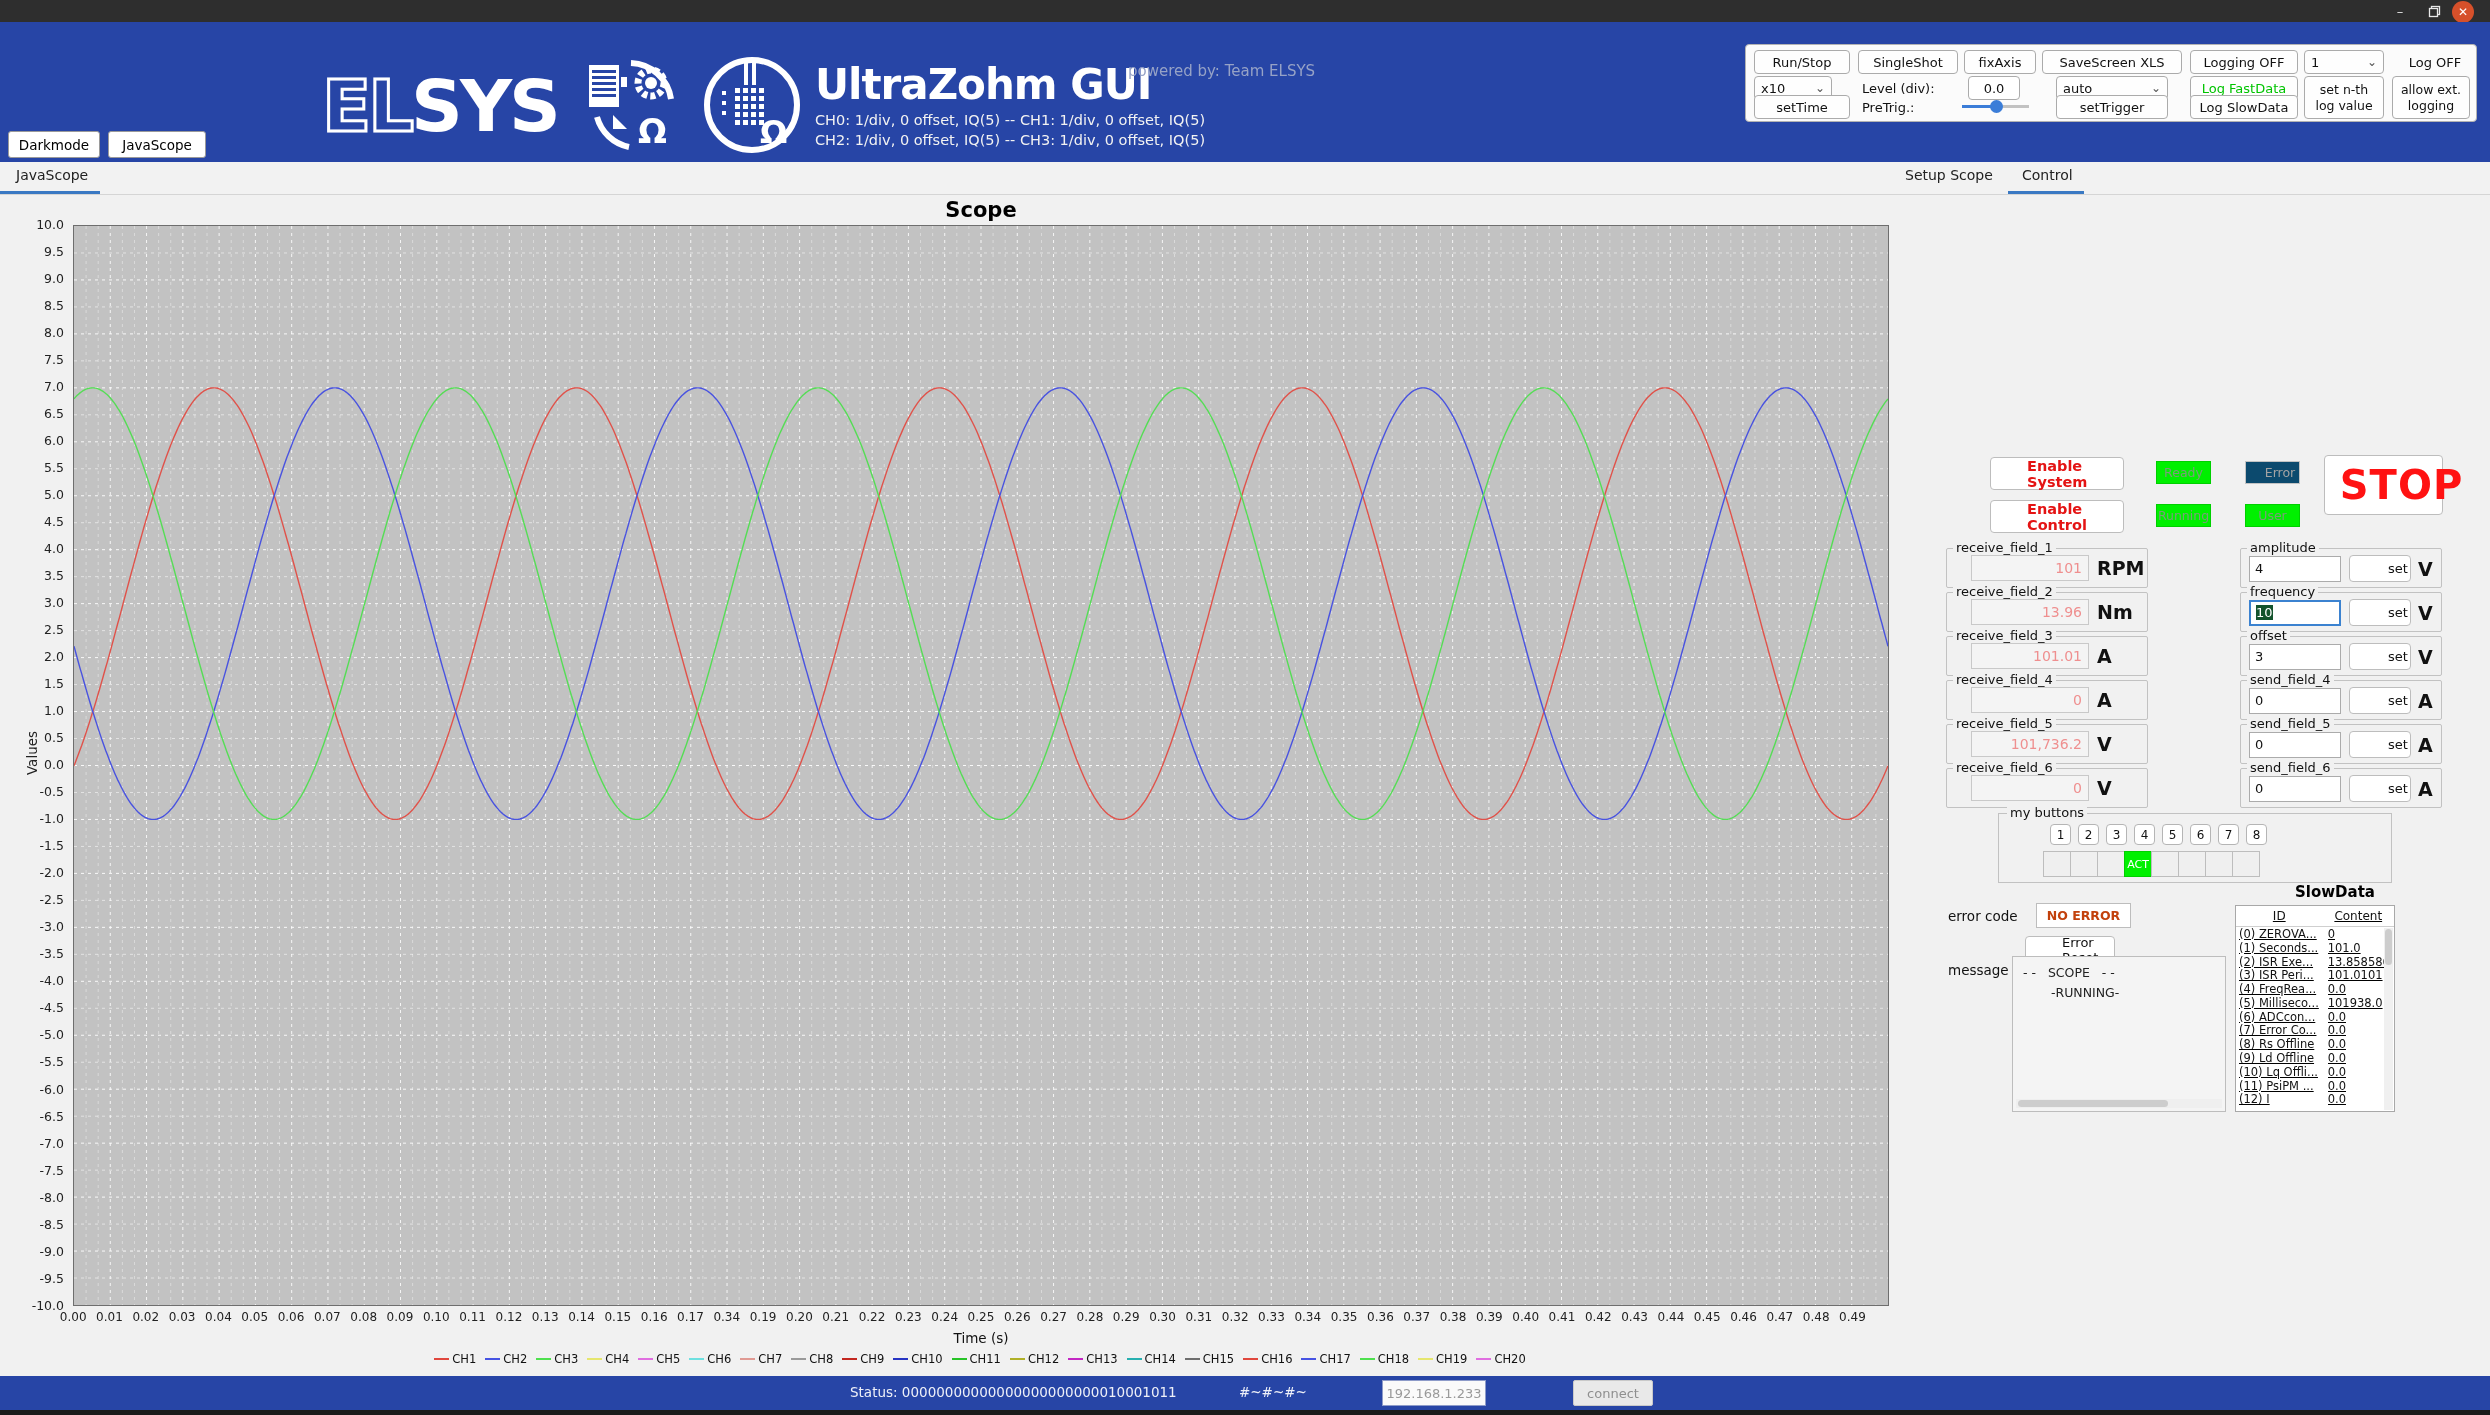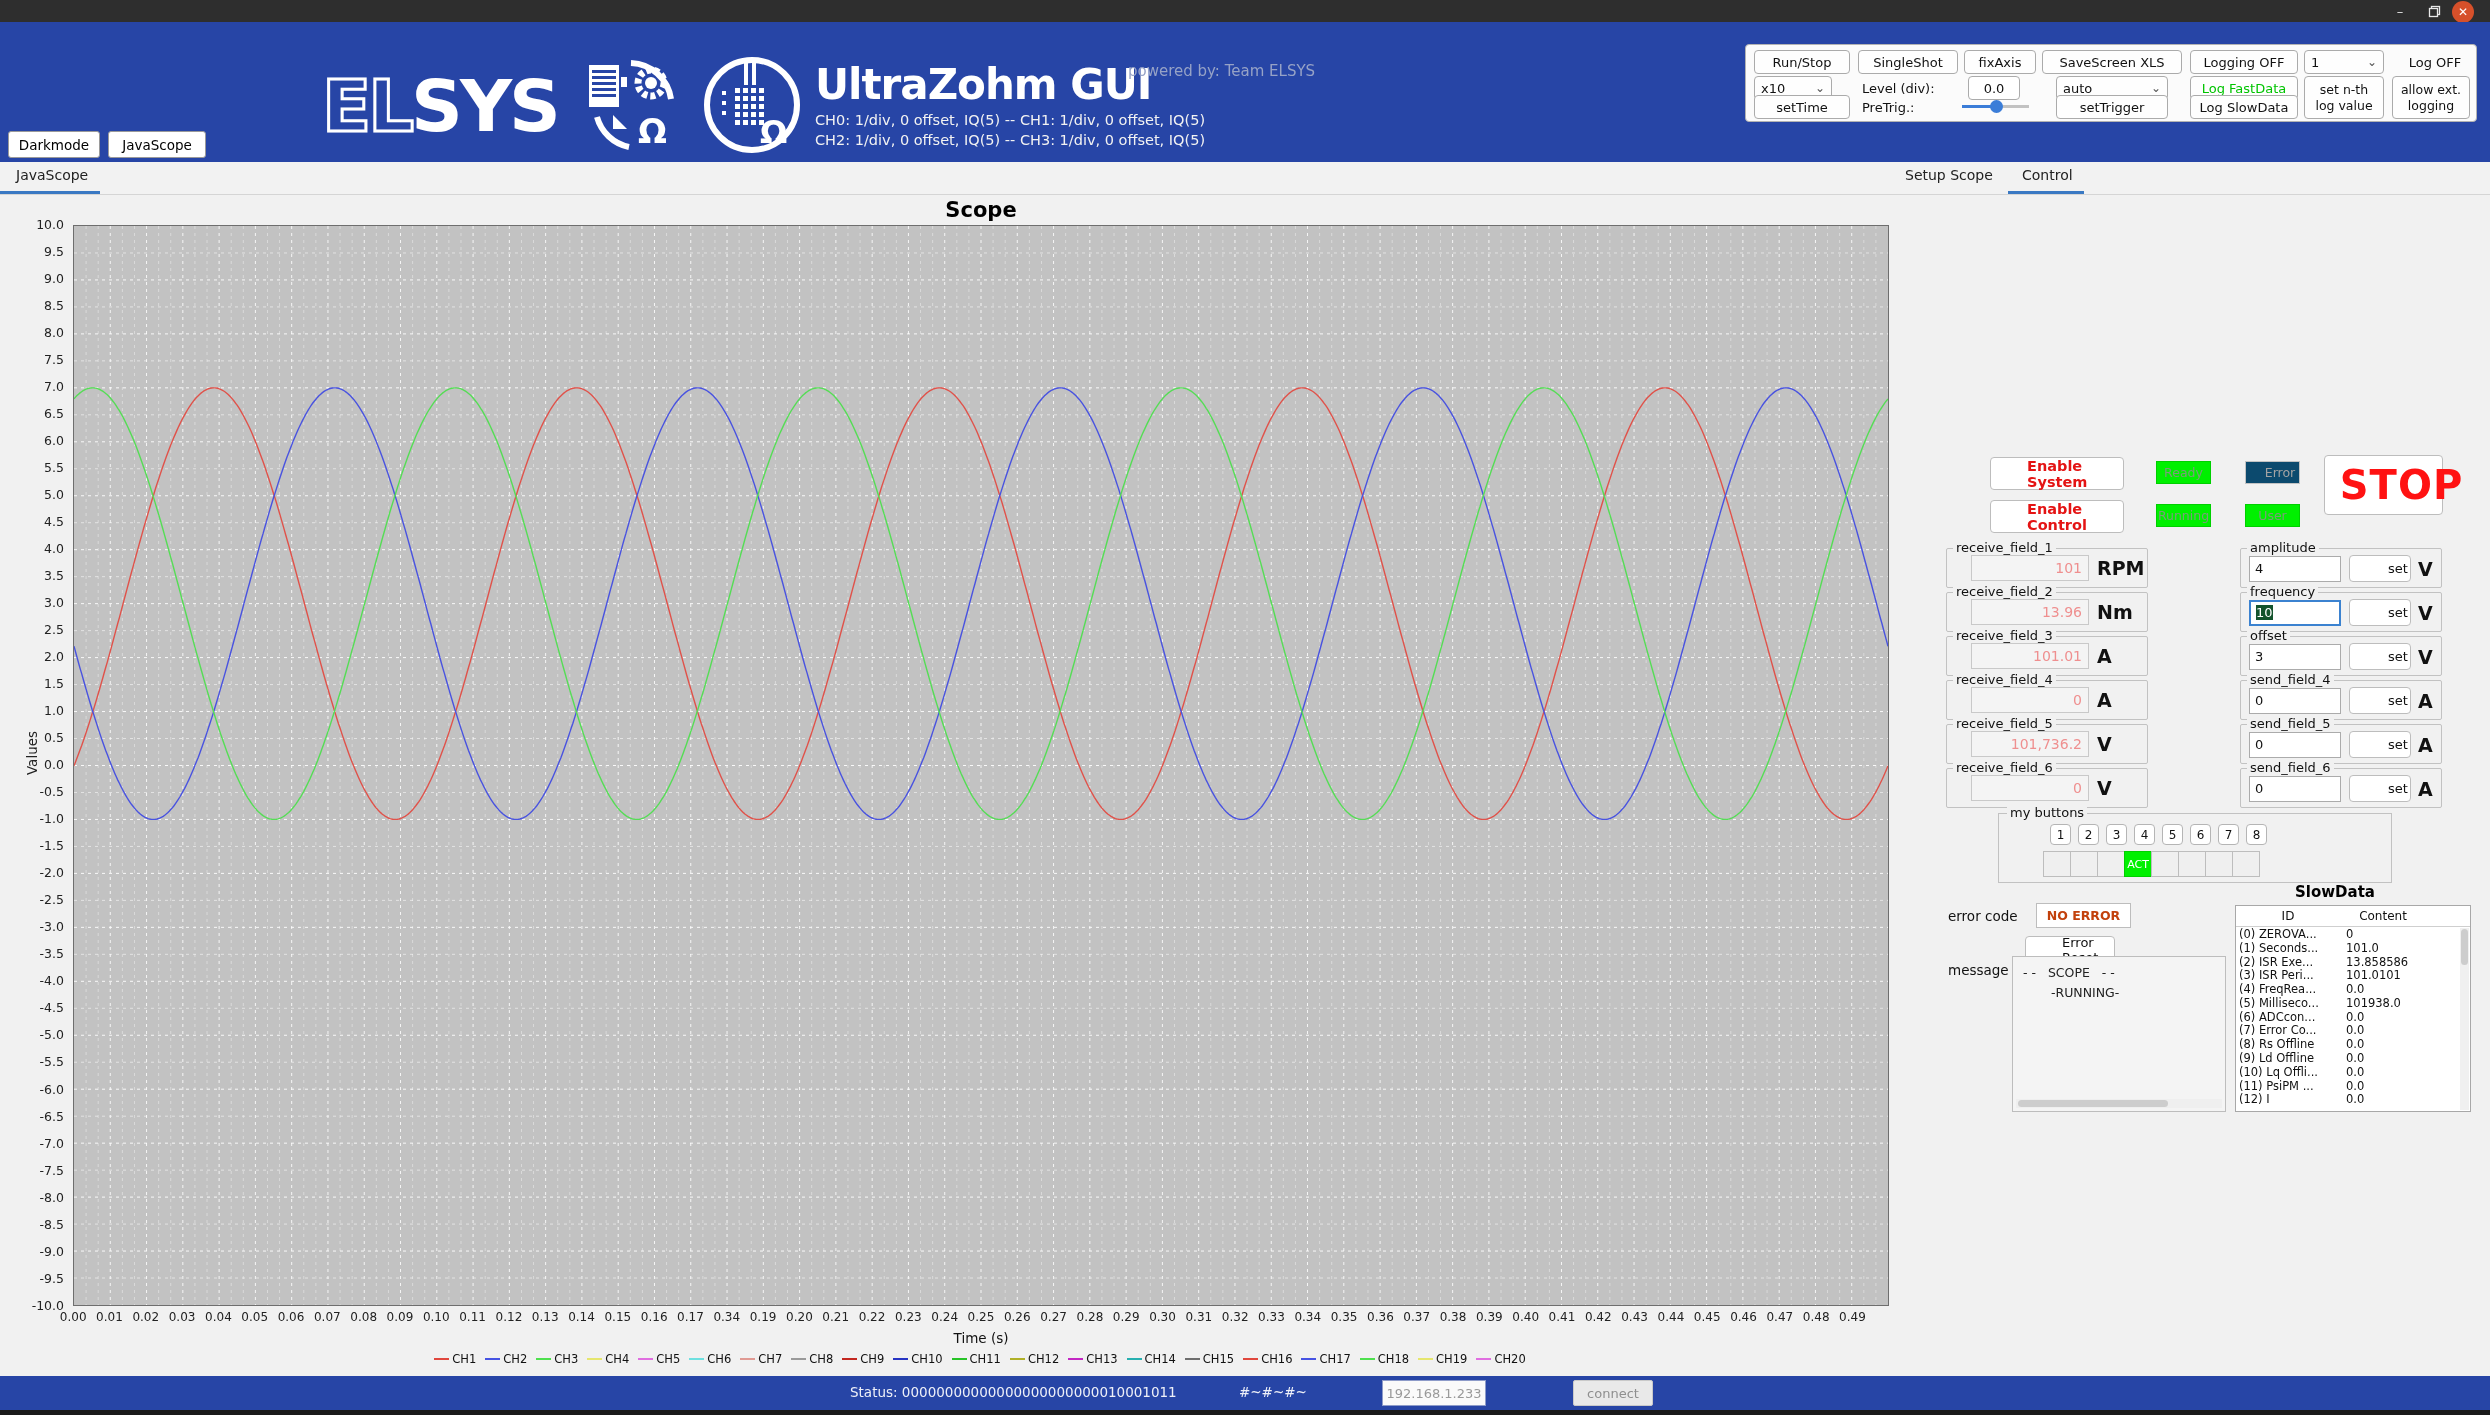--- a/index.html
+++ b/index.html
@@ -92,21 +92,21 @@
   #no-error-box { position:absolute; left:2036px; top:903px; width:95px; height:25px; background:#fff; border:1px solid #bdbdbd; display:flex; align-items:center; justify-content:center; font-size:12.5px; font-weight:bold; color:#c2410c; }
   #error-reset { position:absolute; left:2025px; top:936px; width:90px; height:27px; font-size:13px; color:#111; }
   #message-label { position:absolute; left:1948px; top:962px; font-size:13.5px; color:#111; }
   #message-box { position:absolute; left:2012px; top:956px; width:214px; height:156px; background:#f4f4f4; border:1px solid #bdbdbd; padding:6px 0 0 10px; }
   .msg-line { font-size:12.5px; color:#222; white-space:pre; line-height:1.6; }
   .msg-line:nth-child(2) { padding-left:28px; }
   #msg-hscroll { position:absolute; left:3px; bottom:3px; width:206px; height:9px; background:#efefef; }
   #msg-hscroll .thumb { position:absolute; left:2px; top:1px; width:150px; height:7px; background:#cdcdcd; border-radius:4px; }
 
   #slowdata-title { position:absolute; left:2235px; top:883px; width:200px; text-align:center; font-size:15px; font-weight:bold; color:#000; }
-  #slowdata-table { position:absolute; left:2235px; top:905px; width:236px; height:207px; background:#fff; border:1px solid #a8a8a8; overflow:hidden; }
+  #slowdata-table { position:absolute; left:2235px; top:905px; width:160px; height:207px; background:#fff; border:1px solid #a8a8a8; overflow:hidden;text-decoration:underline; }
   #sd-header { display:flex; border-bottom:1px solid #cfcfcf; height:21px; align-items:center; }
   #sd-header div { font-size:12px; color:#111; }
   #sd-header .c1 { width:104px; text-align:center; }
   #sd-header .c2 { width:86px; text-align:center; }
   .sd-row { display:flex; height:13.8px; align-items:center; }
   .sd-row div { font-size:11.5px; color:#111; white-space:nowrap; overflow:hidden; }
   .sd-row .c1 { width:110px; padding-left:3px; }
   .sd-row .c2 { width:80px; }
   #sd-vscroll { position:absolute; right:1px; top:22px; width:9px; height:182px; background:#f0f0f0; }
   #sd-vscroll .thumb { position:absolute; top:1px; left:1px; width:7px; height:36px; background:#cdcdcd; border-radius:4px; }

